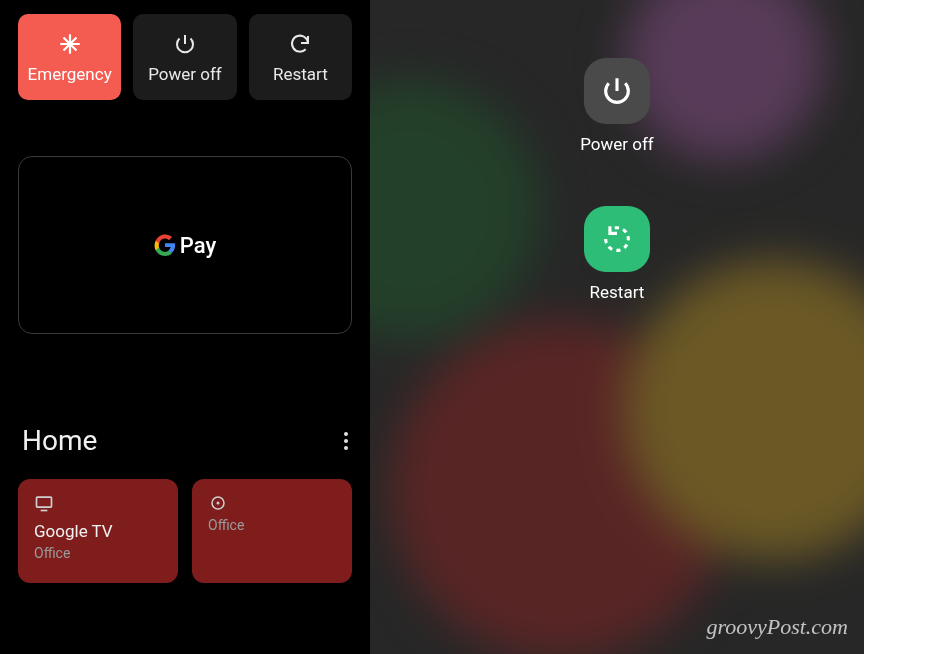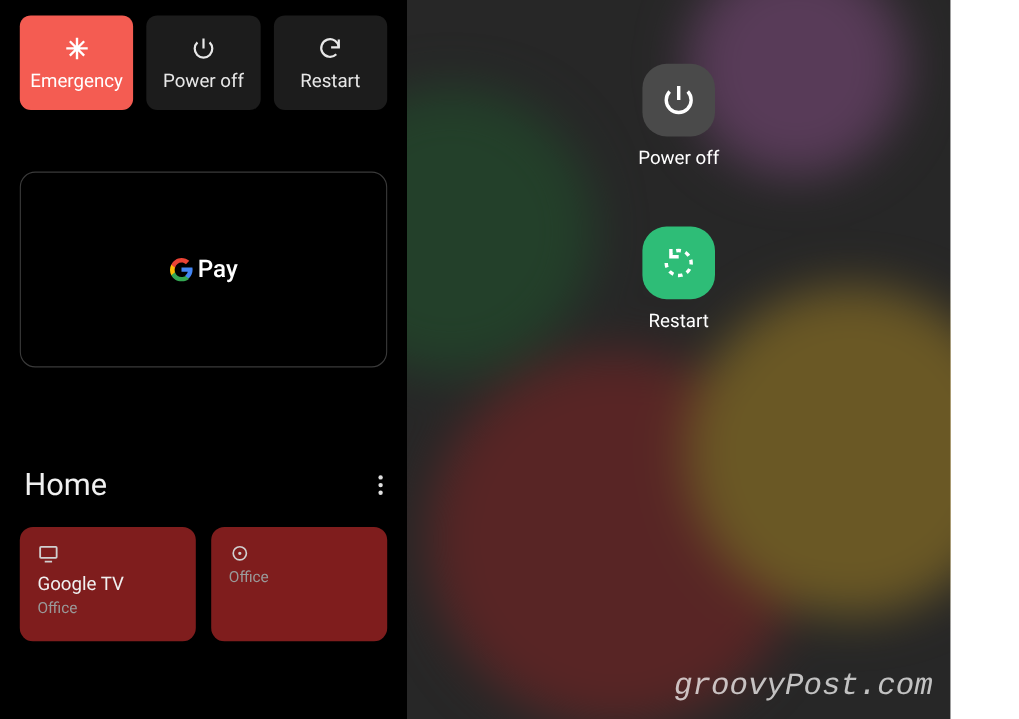--- a/index.html
+++ b/index.html
@@ -181,23 +181,23 @@
   }
   .r-sub {
     margin-top: 2px;
     color: #d0d0d0;
     font-size: 14px;
   }
   .watermark {
     position: absolute;
     right: 16px;
     bottom: 14px;
-    font-family: Liberation Mono, monospace;
+    font-family: Liberation Serif, serif;
     font-style: italic;
-    font-size: 28px;
+    font-size: 22px;
     color: rgba(255,255,255,0.72);
   }
 </style>
 </head>
 <body>
 
 <div class="panel left">
 
   <div class="top-buttons">
     <div class="top-btn emergency">

